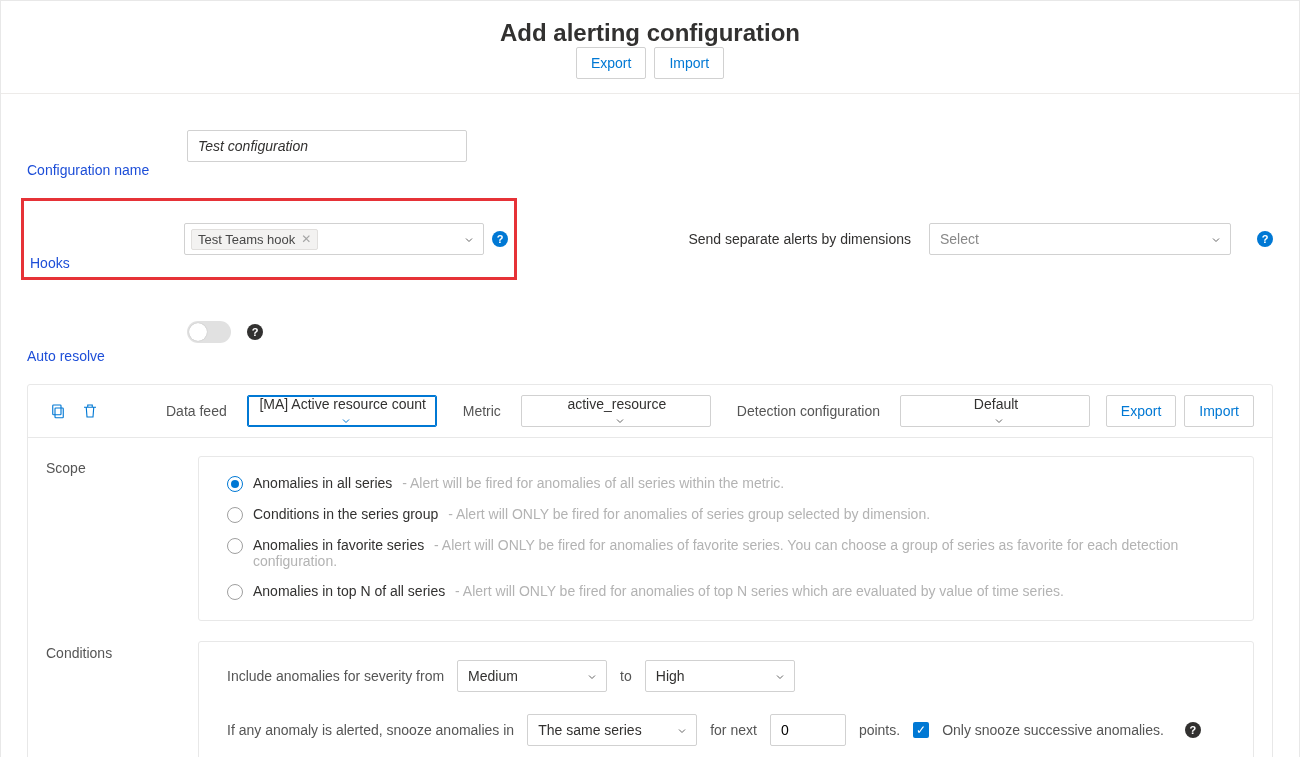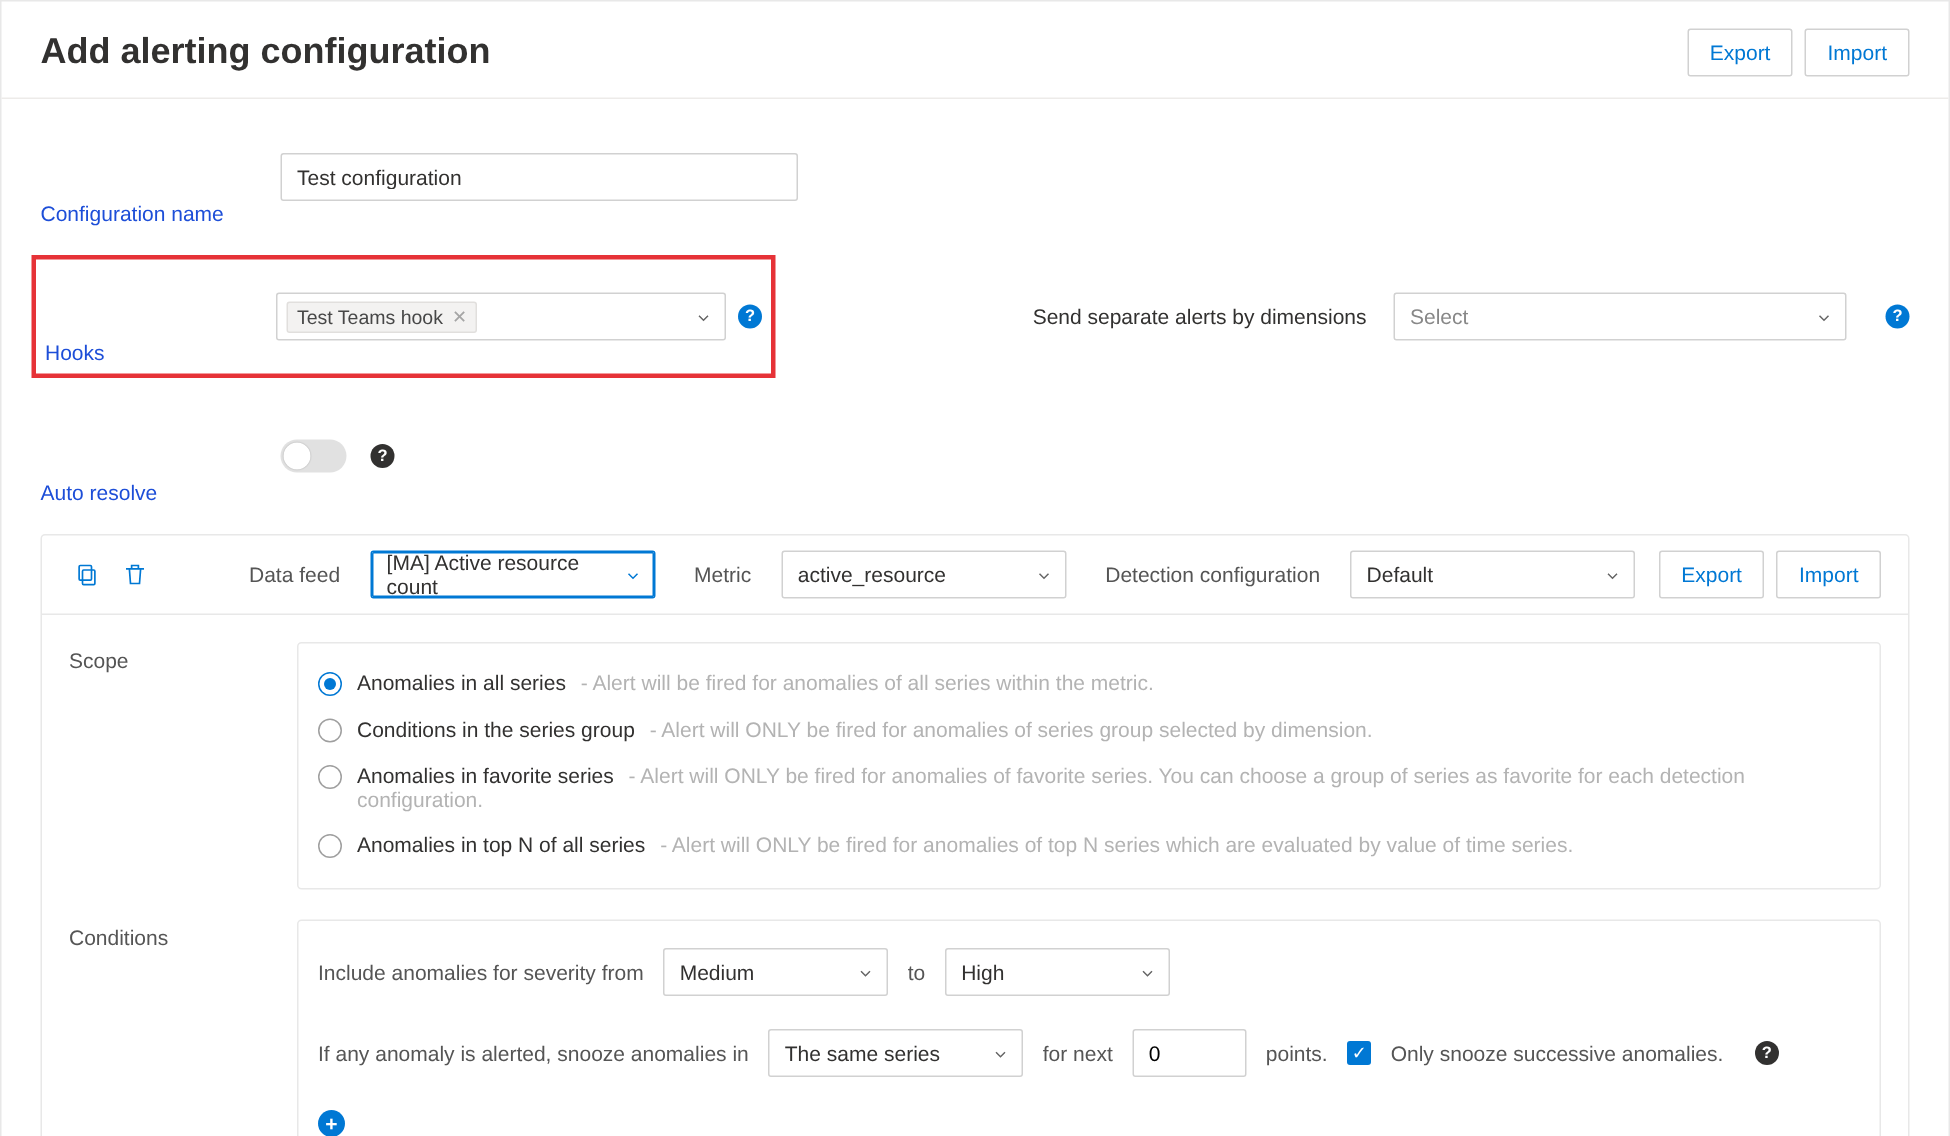--- a/index.html
+++ b/index.html
@@ -16,20 +16,21 @@
     border: 1px solid #e8e8e8;
     position: relative;
     padding-bottom: 70px;
   }
   .header {
     display: flex;
     align-items: center;
     justify-content: space-between;
     padding: 18px 26px 14px 26px;
     border-bottom: 1px solid #edebe9;
+    flex-direction: column;
   }
   .header h1 {
     margin: 0;
     font-size: 24px;
     font-weight: 600;
     color: #323130;
   }
   .btn-group { display:flex; gap:8px; }
   .btn {
     display:inline-flex; align-items:center; justify-content:center;
@@ -88,27 +89,27 @@
     padding: 0;
   }
   .panel-head {
     display:flex; align-items:center; gap:14px;
     padding: 10px 18px;
     border-bottom:1px solid #e8e8e8;
   }
   .icon-btn { width:24px; height:24px; display:inline-flex; align-items:center; justify-content:center; cursor:pointer; color:#0078d4; }
   .icon-btn svg { width:18px; height:18px; stroke:#0078d4; fill:none; stroke-width:1.5; }
   .ph-label { color:#555; margin-right:6px; }
-  .ph-sel { min-width:160px; }
+  .ph-sel { min-width:160px;flex-direction:column; }
   .ph-sel.active { border-color:#0078d4; box-shadow:inset 0 0 0 1px #0078d4; }
   .panel-body { padding: 18px 18px 8px 18px; }
   .section-row { display:flex; margin-bottom: 20px; }
   .section-label { width:152px; color:#555; padding-top:4px; }
   .section-content {
-    flex:1; border:1px solid #e8e8e8; border-radius:3px; padding:18px 13px;
+    flex:1; border:1px solid #e8e8e8; border-radius:3px; padding:18px 28px;
   }
   .radio-row { display:flex; align-items:flex-start; gap:10px; margin-bottom:14px; }
   .radio {
     width:16px; height:16px; border-radius:50%; border:1.5px solid #9f9f9f;
     display:inline-flex; align-items:center; justify-content:center; margin-top:1px; flex:none; cursor:pointer;
   }
   .radio.checked { border-color:#0078d4; }
   .radio.checked::after { content:""; width:8px; height:8px; border-radius:50%; background:#0078d4; }
   .radio-label { }
   .radio-desc { color:#b3b3b3; margin-left:6px; }
@@ -141,21 +142,21 @@
     <div class="btn-group">
       <button class="btn">Export</button>
       <button class="btn">Import</button>
     </div>
   </div>
 
   <div class="content">
 
     <div class="row">
       <div class="label">Configuration name</div>
-      <input type="text" class="field" style="width: 345px;" value="Test configuration">
+      <input type="text" class="field" style="width: 280px; font-style: italic;" value="Test configuration">
     </div>
 
     <div class="row" style="align-items:center;">
       <div class="hooks-wrap">
         <div class="label">Hooks</div>
         <div class="tag-select">
           <span class="tag">
             <span>Test Teams hook</span>
             <span class="x">✕</span>
           </span>

